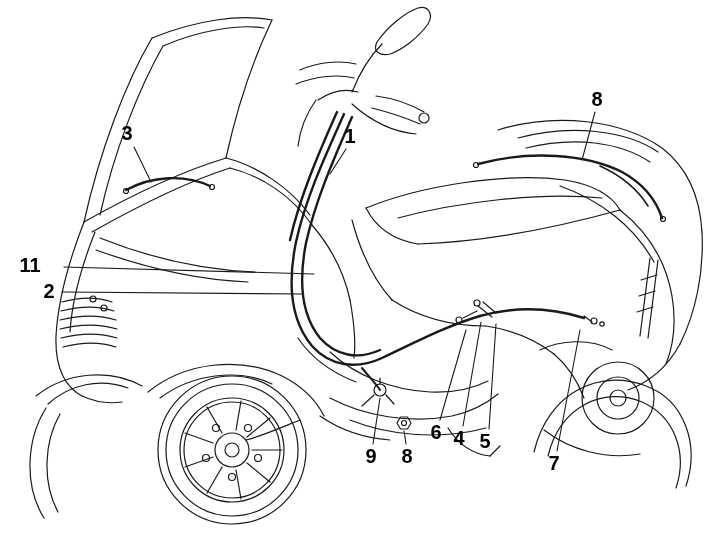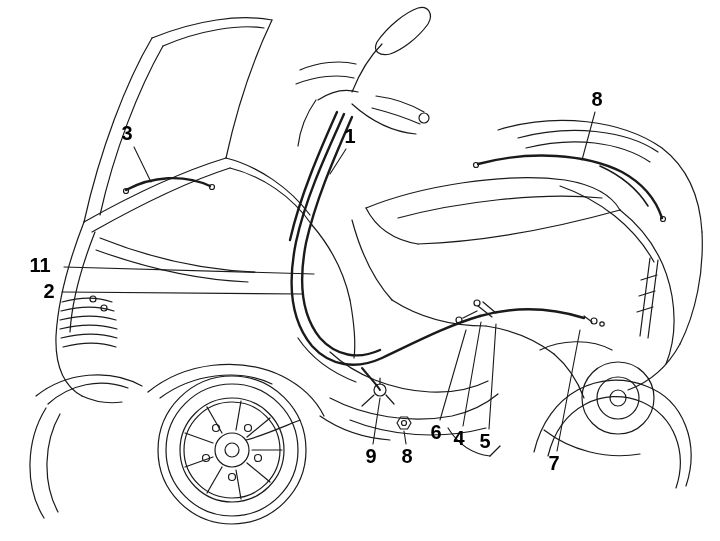--- a/index.html
+++ b/index.html
@@ -172,21 +172,21 @@
         <line x1="463" y1="426" x2="481" y2="322"></line>
         <line x1="489" y1="429" x2="496" y2="324"></line>
         <line x1="557" y1="451" x2="580" y2="330"></line>
       </g>
   </svg>
 
   <div>
       <div class="callout" style="left: 127px; top: 133px;">3</div>
       <div class="callout" style="left: 350px; top: 136px;">1</div>
       <div class="callout" style="left: 597px; top: 99px;">8</div>
-      <div class="callout" style="left: 40px; top: 265px;">11</div>
+      <div class="callout" style="left: 30px; top: 265px;">11</div>
       <div class="callout" style="left: 49px; top: 291px;">2</div>
       <div class="callout" style="left: 371px; top: 456px;">9</div>
       <div class="callout" style="left: 407px; top: 456px;">8</div>
       <div class="callout" style="left: 436px; top: 432px;">6</div>
       <div class="callout" style="left: 459px; top: 438px;">4</div>
       <div class="callout" style="left: 485px; top: 441px;">5</div>
       <div class="callout" style="left: 554px; top: 463px;">7</div>
     </div>
 </div>
 

